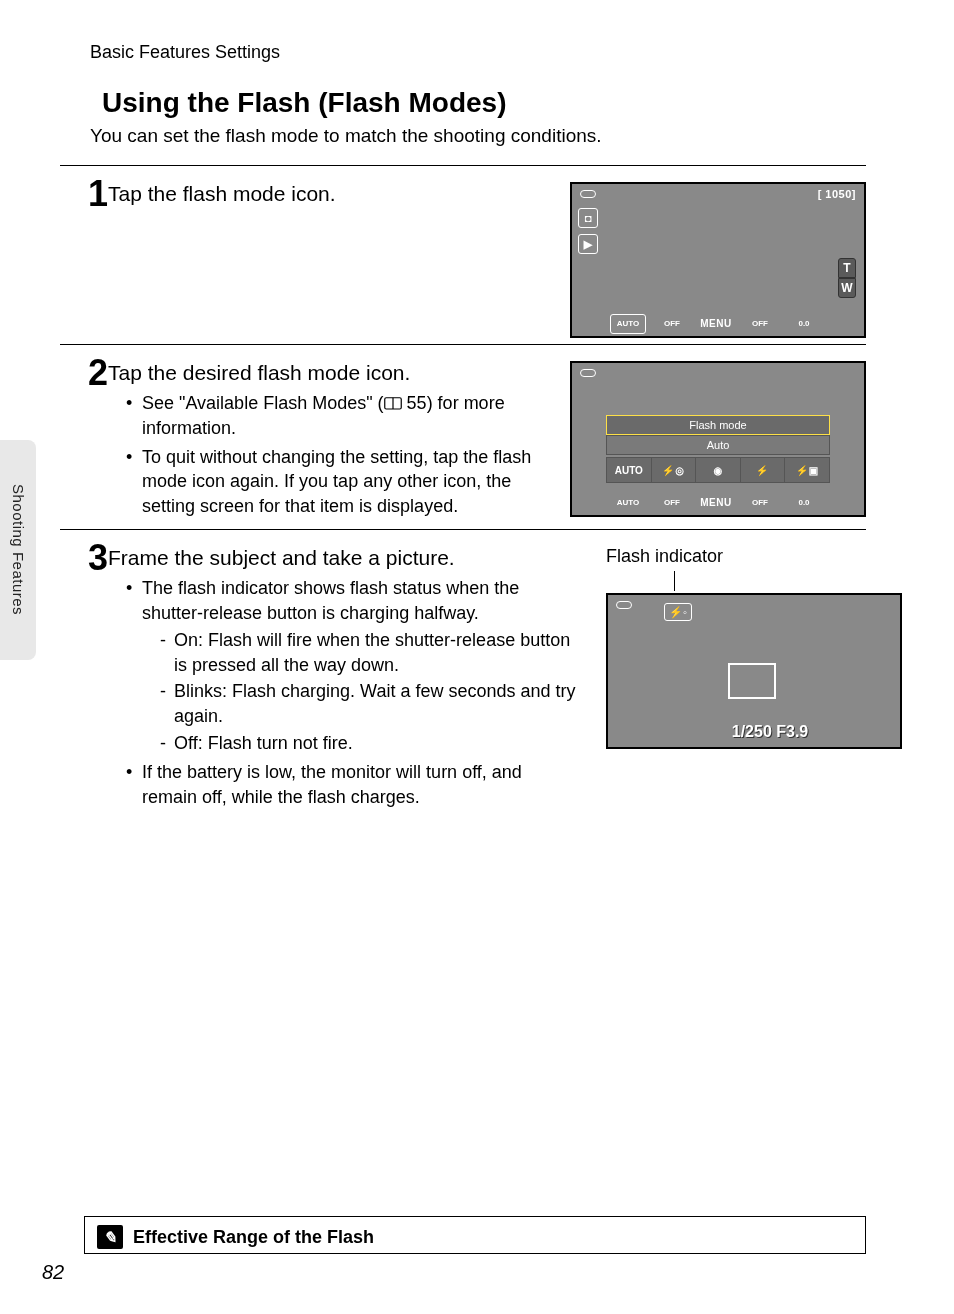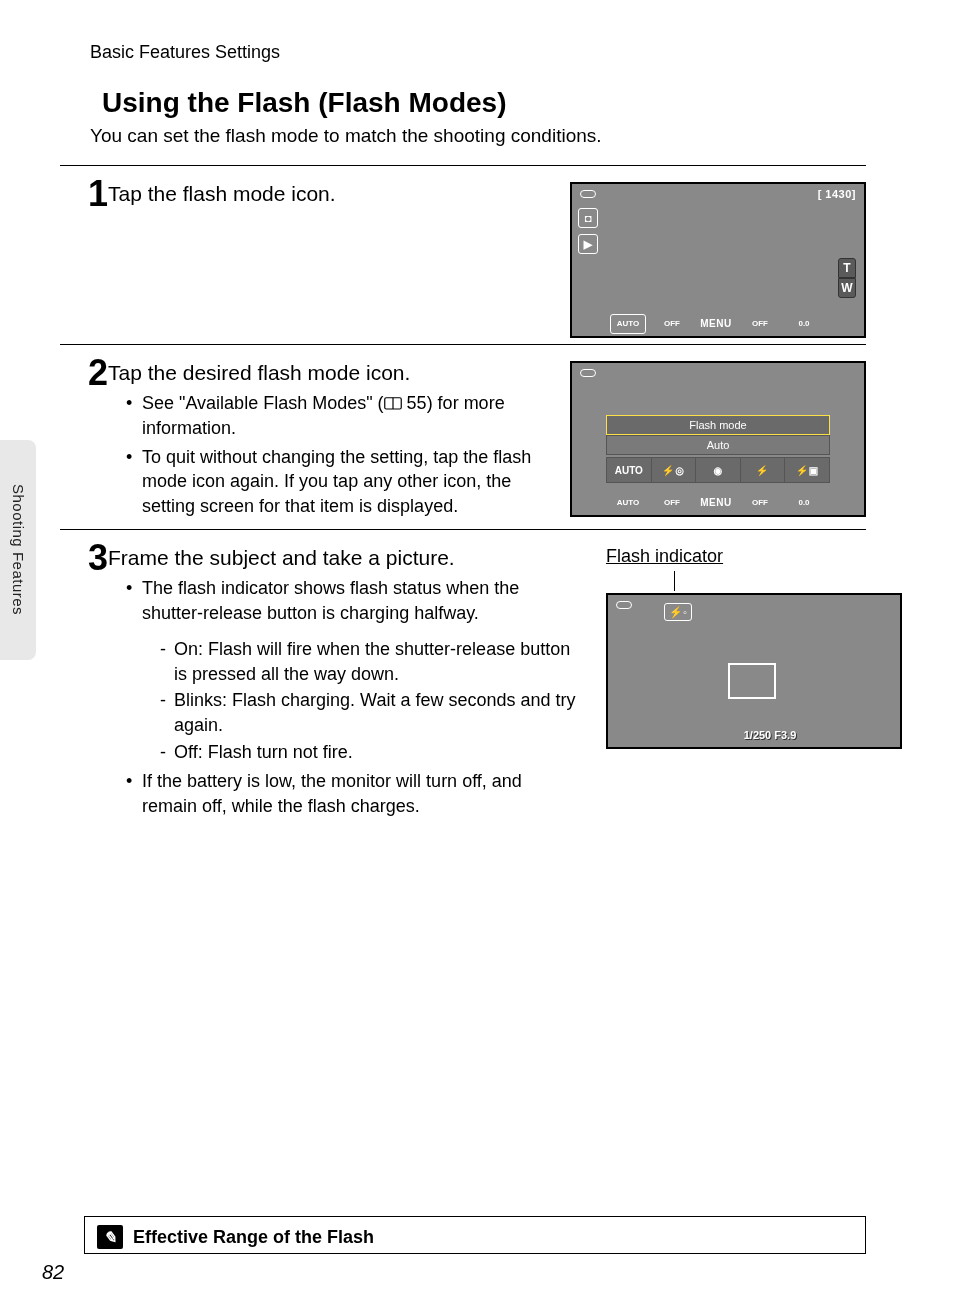--- a/index.html
+++ b/index.html
@@ -79,21 +79,21 @@
     line-height: 1.38;
     margin-bottom: 4px;
     padding-left: 16px;
   }
   ul.bullets > li::before {
     content: "•";
     position: absolute;
     left: 0;
     top: 0;
   }
-  ul.dashes { list-style: none; padding-left: 18px; margin-top: 11px; }
+  ul.dashes { list-style: none; padding-left: 18px; margin-top: 2px; }
   ul.dashes > li {
     position: relative;
     font-size: 18px;
     line-height: 1.38;
     margin-bottom: 2px;
     padding-left: 14px;
   }
   ul.dashes > li::before {
     content: "-";
     position: absolute;
@@ -172,39 +172,39 @@
   .screen2 .opt-row {
     position:absolute; left:34px; right:34px; top:94px;
     display:flex; border:1px solid #555;
   }
   .screen2 .opt {
     flex:1; height:24px; background:#6a6a6a; border-right:1px solid #555;
     display:flex; align-items:center; justify-content:center;
     color:#fff; font-size:10px; font-weight:700;
   }
   .screen2 .opt:last-child { border-right:none; }
-  .screen3-wrap { width: 260px; flex: 0 0 auto; text-decoration: underline; }
+  .screen3-wrap { width: 260px; flex: 0 0 auto; }
   .ind-label { font-size: 18px; margin-bottom: 4px; }
   .ind-line {
     width: 1px; height: 20px; background:#000;
     margin-left: 68px; margin-bottom: 2px;
   }
   .screen3 .flash-ind {
     position:absolute; left:56px; top:8px;
     width:28px; height:18px; border:1.5px solid #fff; border-radius:3px;
     display:flex; align-items:center; justify-content:center;
     color:#fff; font-size:11px;
   }
   .screen3 .af {
     position:absolute; left:120px; top:68px;
     width:48px; height:36px; border:2px solid #fff;
   }
   .screen3 .exif {
     position:absolute; bottom:6px; left:0; right:0; text-align:center;
-    color:#fff; font-size:11px; font-weight:700;
+    color:#fff; font-size:16px; font-weight:700;
     text-shadow: 1px 1px 0 #333;
     padding-left: 32px;
   }
 
   
   .note {
     position: absolute;
     left: 84px; right: 88px; bottom: 60px;
     border: 1px solid #000;
   }
@@ -246,21 +246,21 @@
       <div class="step-row">
         <div class="step-text">
           <div class="step-title">Tap the flash mode icon.</div>
         </div>
         <div class="screen">
           <div class="tl-pill"></div>
           <div class="side-icons">
             <div class="sq">◘</div>
             <div class="sq">▶</div>
           </div>
-          <div class="count">[ 1430]</div>
+          <div class="count">[ 1050]</div>
           <div class="tw">
             <div>T</div>
             <div>W</div>
           </div>
           <div class="bottom-bar">
             <div class="bb sel">AUTO</div>
             <div class="bb">OFF</div>
             <div class="bb menu">MENU</div>
             <div class="bb">OFF</div>
             <div class="bb">0.0</div>

